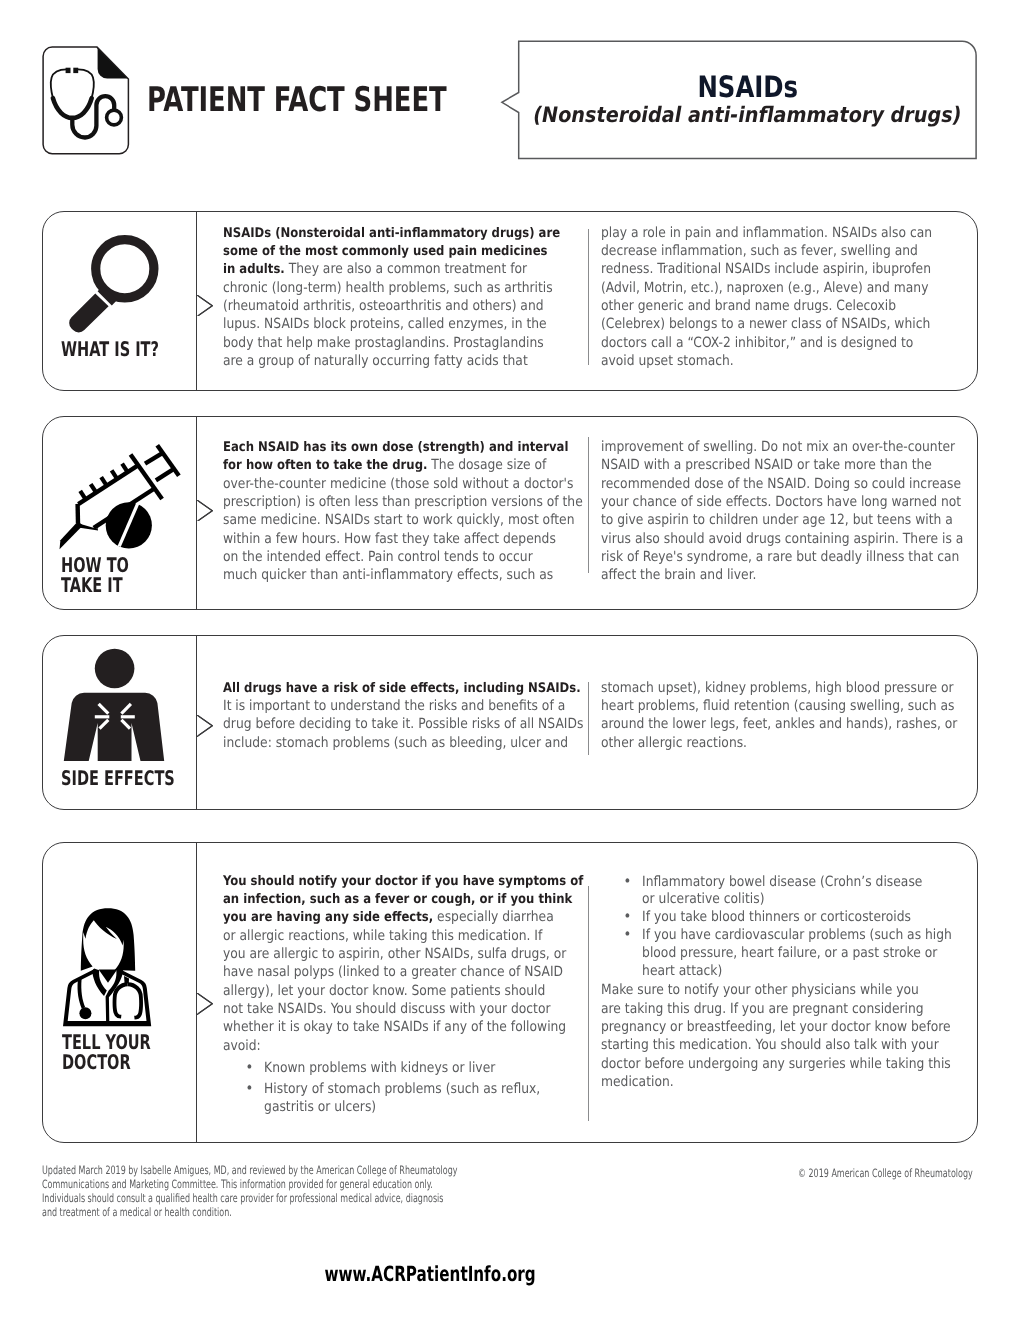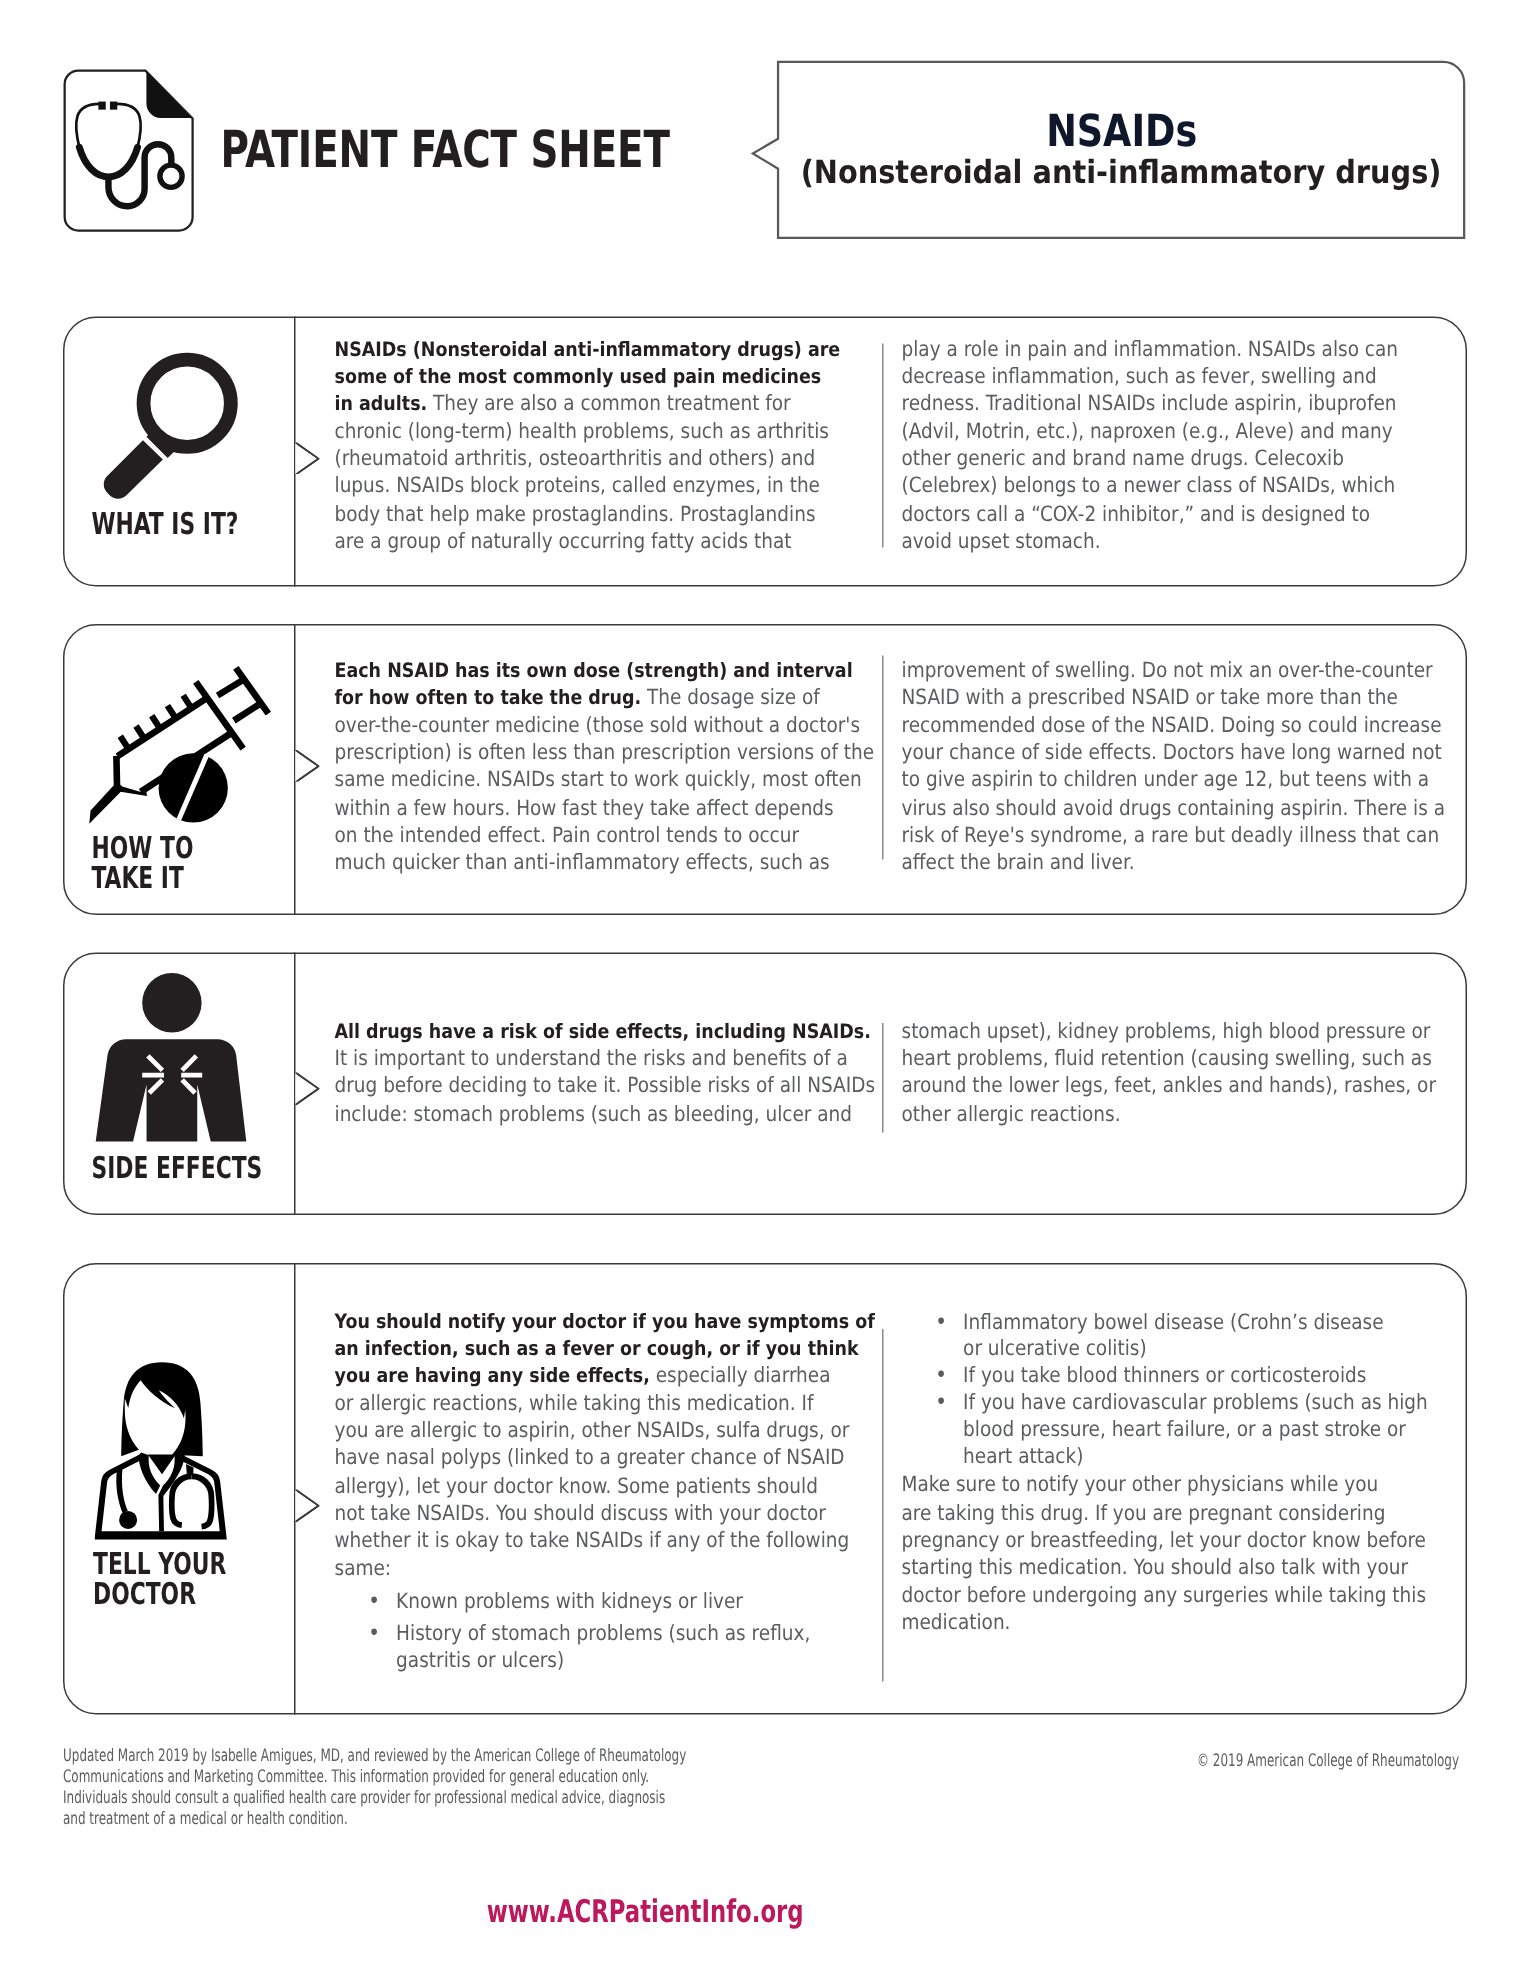--- a/index.html
+++ b/index.html
@@ -8,21 +8,21 @@
        font-family:"DejaVu Sans",sans-serif;font-stretch:condensed;color:#231f20;
        -webkit-font-smoothing:antialiased;text-rendering:geometricPrecision;}
   .page{position:relative;width:1020px;height:1320px;overflow:hidden;background:#fff;padding-left:20px;}
 
   
   .hdr-icon{position:absolute;left:42px;top:46px;width:88px;height:110px;}
   .hdr-title{position:absolute;left:147px;top:82.5px;font-weight:bold;font-size:34.0px;line-height:34px;letter-spacing:-0.1px;color:#231f20;transform:scaleX(0.847);transform-origin:0 50%;white-space:nowrap;}
   .callout{position:absolute;left:500px;top:40px;width:480px;height:122px;}
   .callout svg{position:absolute;left:0;top:0;}
   .callout-t1{position:absolute;left:18.7px;top:32.6px;width:457.4px;text-align:center;font-weight:bold;font-size:29.5px;line-height:29.5px;color:#0f172a;}
-  .callout-t2{position:absolute;left:18.7px;top:65px;width:457.4px;text-align:center;font-weight:bold;font-size:21.35px;line-height:21.35px;color:#231f20;}
+  .callout-t2{position:absolute;left:18.7px;top:65px;width:457.4px;text-align:center;font-weight:bold;font-size:21.35px;line-height:21.35px;color:#231f20;font-style:italic;}
   .sx{display:inline-block;transform-origin:50% 50%;}
 
   
   .card{position:absolute;left:42px;width:936px;box-sizing:border-box;
         border:1.1px solid #3b3b3d;border-radius:22px;}
   .card .vsep{position:absolute;left:153px;top:-1px;bottom:-1px;width:1.1px;background:#3b3b3d;}
   .card .notch{position:absolute;left:153.5px;width:16px;height:21.5px;}
   .icon-art{position:absolute;}
   .icon-label{position:absolute;font-weight:bold;font-size:20.1px;line-height:20.6px;color:#231f20;white-space:pre;transform:scaleX(0.805);transform-origin:0 0;}
   .col{position:absolute;font-size:14.0px;line-height:18.35px;color:#5b5c5e;
@@ -40,21 +40,21 @@
 
   
   .foot-note{position:absolute;left:42px;top:1162.6px;font-size:11.5px;line-height:14.15px;color:#5b5c5e;white-space:nowrap;transform:scaleX(0.772);transform-origin:0 0;}
   .foot-copy{position:absolute;left:797.5px;top:1165.6px;font-size:11.5px;line-height:14.15px;color:#5b5c5e;white-space:nowrap;transform:scaleX(0.772);transform-origin:0 0;}
   .acr-logo{position:absolute;left:792.6px;top:1199.2px;width:182px;text-align:left;font-family:"DejaVu Serif",serif;font-stretch:normal;color:#231f20;}
   .acr-l1{font-size:21.6px;line-height:17px;white-space:nowrap;transform:scaleX(0.919);transform-origin:0 0;}
   .acr-l2{font-size:21.6px;line-height:22px;white-space:nowrap;transform:scaleX(1.03);transform-origin:0 0;}
   .acr-sc{font-size:16.4px;}
   .acr-of{font-style:italic;font-size:15.1px;}
   .acr-tag{font-style:italic;font-size:8.6px;line-height:8.5px;white-space:nowrap;transform:scaleX(0.99);transform-origin:0 0;}
-  .website{position:absolute;left:0;top:1263.5px;width:860px;text-align:center;font-weight:bold;font-size:20.8px;line-height:21px;color:#be185d;}
+  .website{position:absolute;left:0;top:1263.5px;width:860px;text-align:center;font-weight:bold;font-size:20.8px;line-height:21px;color:#000000;}
 
   
   #card1{top:211px;height:180px;}
   #card2{top:416px;height:193.5px;}
   #card3{top:635px;height:175px;}
   #card4{top:842px;height:301px;}
   #card1 .notch{top:82.8px;}
   #card2 .notch{top:82.9px;}
   #card3 .notch{top:79.3px;}
   #card4 .notch{top:150px;}
@@ -244,21 +244,21 @@
 
     <div><b>You should notify your doctor if you have symptoms of</b></div>
         <div><b>an infection, such as a fever or cough, or if you think</b></div>
         <div><b>you are having any side effects,</b><span> especially diarrhea</span></div>
         <div><span>or allergic reactions, while taking this medication. If</span></div>
         <div><span>you are allergic to aspirin, other NSAIDs, sulfa drugs, or</span></div>
         <div><span>have nasal polyps (linked to a greater chance of NSAID</span></div>
         <div><span>allergy), let your doctor know. Some patients should</span></div>
         <div><span>not take NSAIDs. You should discuss with your doctor</span></div>
         <div><span>whether it is okay to take NSAIDs if any of the following</span></div>
-        <div><span>same:</span></div>
+        <div><span>avoid:</span></div>
         <ul class="bl" id="bullets1">
           <li>Known problems with kidneys or liver</li>
           <li>History of stomach problems (such as reflux,<br>gastritis or ulcers)</li>
         </ul>
       </div>
     <div class="col-sep"></div>
     <div class="col col2">
       <ul class="bl bl2" id="bullets2">
           <li>Inflammatory bowel disease (Crohn’s disease<br>or ulcerative colitis)</li>
           <li>If you take blood thinners or corticosteroids</li>

